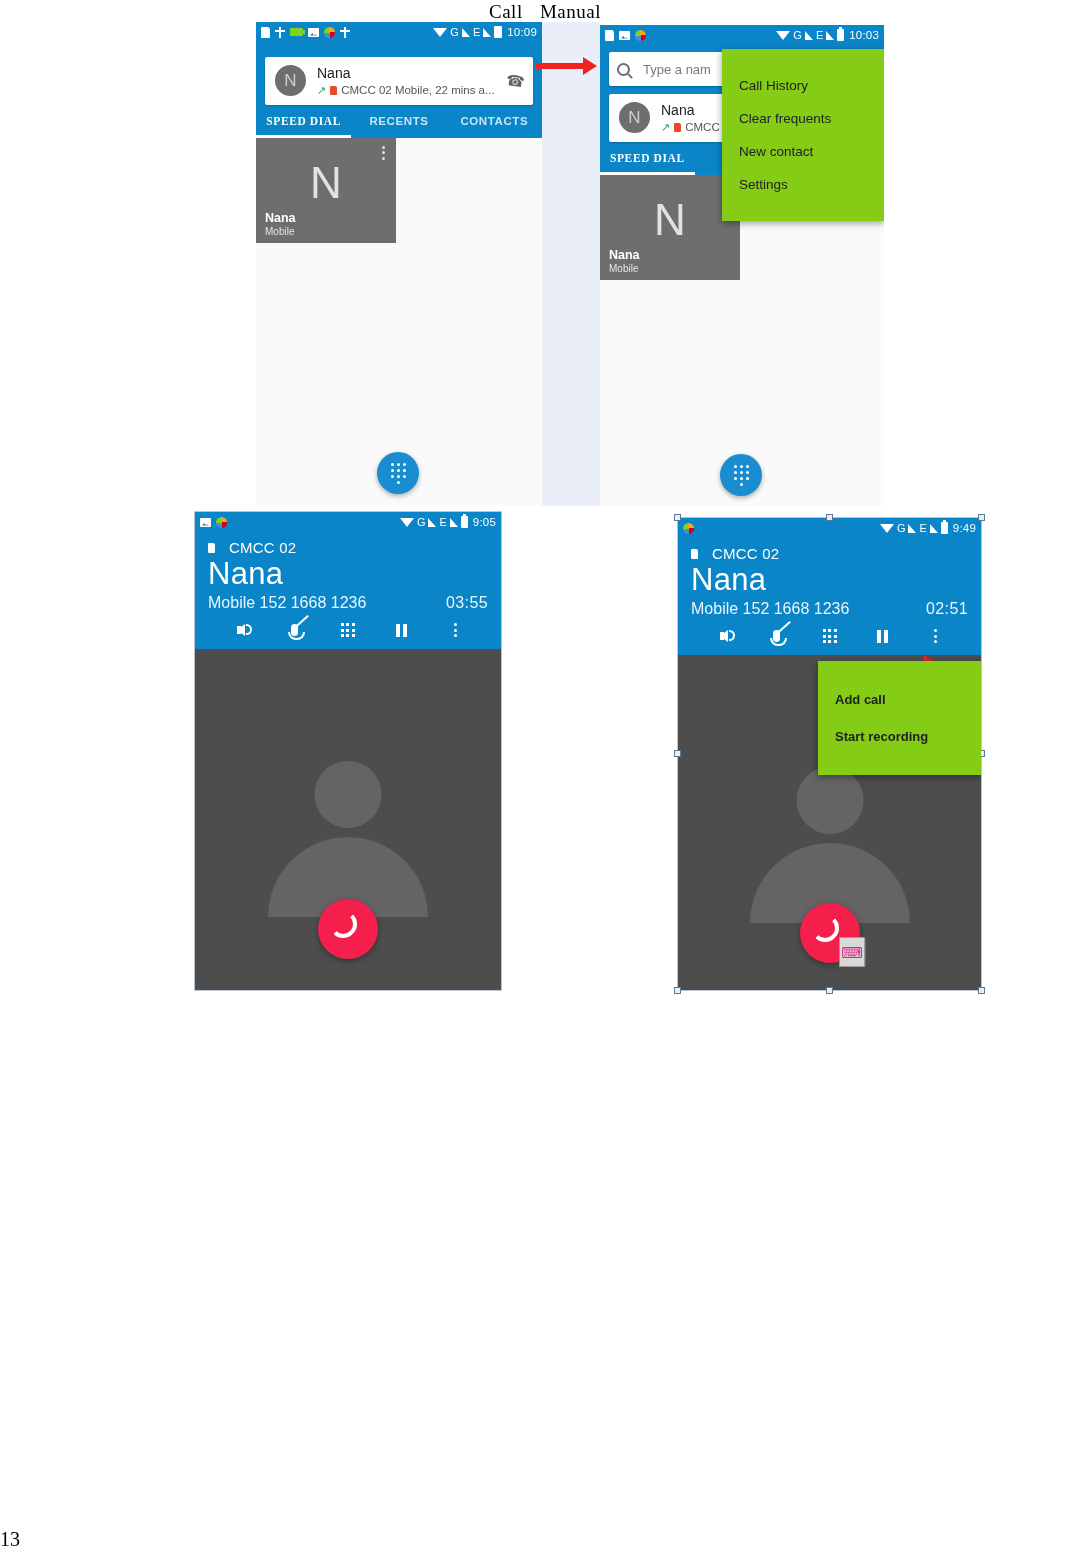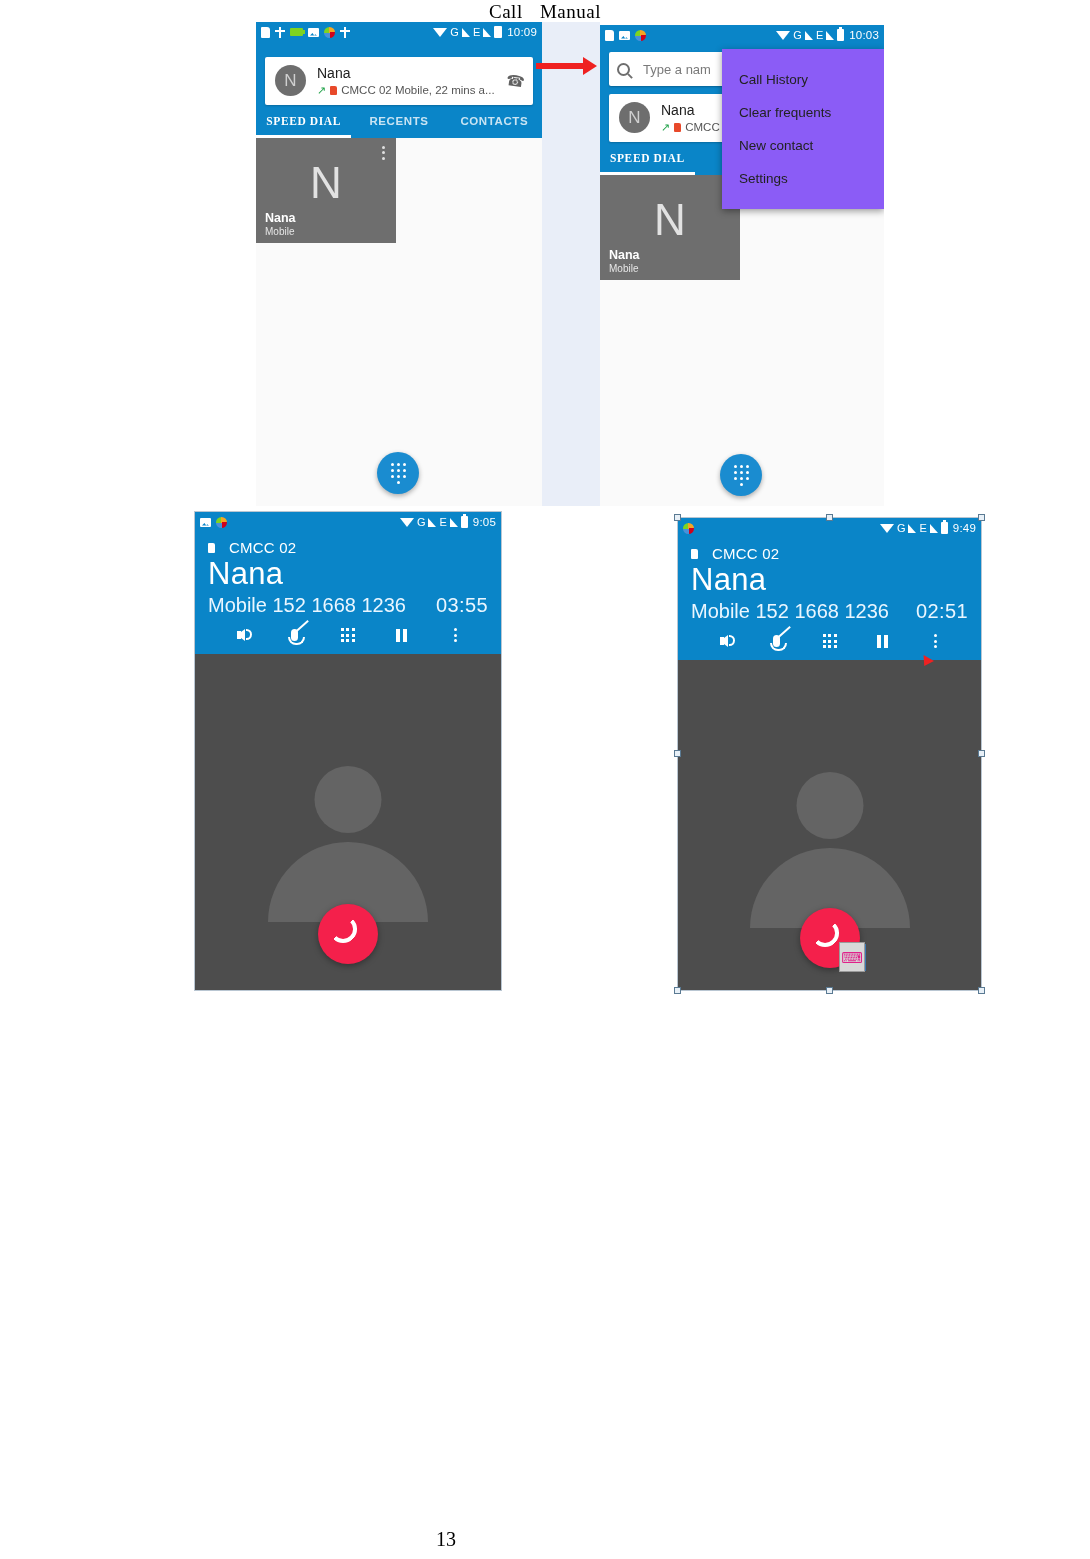--- a/index.html
+++ b/index.html
@@ -17,21 +17,20 @@
     position:absolute; top:0; left:0; width:1090px;
     text-align:center;
     font-family:"Liberation Serif", serif;
     font-size:19px; color:#000;
     letter-spacing:0.5px;
     padding-top:1px;
   }
   .doc-header span { margin:0 6px; }
   .doc-footer {
     position:absolute; top:1528px; left:0; width:892px;
-    text-align:center;
     font-family:"Liberation Serif", serif;
     font-size:20px; color:#000;
   }
 
   
   .shot { position:absolute; overflow:hidden; background:#fafafa; }
 
   
   .statusbar {
     height:20px; background:#0a85c8;
@@ -107,31 +106,31 @@
   .tile-name { position:absolute; left:9px; bottom:18px; color:#fff; font-size:12.5px; font-weight:bold; }
   .tile-sub { position:absolute; left:9px; bottom:6px; color:#e6e6e6; font-size:10px; }
 
   .fab { position:absolute; width:42px;height:42px;border-radius:50%;background:#1a8cd0;
     display:flex;align-items:center;justify-content:center;box-shadow:0 2px 5px rgba(0,0,0,.32); }
   .fab-grid { display:grid; grid-template-columns:repeat(3,3px); gap:3px; justify-content:center; }
   .fab-grid i { width:3px;height:3px;background:#fff;border-radius:50%; display:block; }
   .fab-grid i.last { grid-column:2; }
 
   
-  .popup { position:absolute; background:#8b5cf6; box-shadow:0 2px 7px rgba(0,0,0,.4);
-    padding:14px 0; z-index:20; }
+  .popup { position:absolute; background:#84cc16; box-shadow:0 2px 7px rgba(0,0,0,.4);
+    padding:20px 0; z-index:20; }
   .popup div { padding:9px 17px; font-size:13.5px; color:#222; }
   .popup.small div { padding:11px 17px; font-size:13px; font-weight:bold; color:#222; }
 
   
   .call-top { background:#0a85c8; color:#fff; padding:7px 13px 0; position:relative; }
   .call-sim { font-size:15px; display:flex; align-items:center; gap:14px; letter-spacing:.2px; }
   .call-sim .sim-ic { background:#fff; width:7px;height:10px; }
   .call-name { font-size:31px; line-height:1.1; margin-top:1px; font-weight:normal; letter-spacing:.3px; }
-  .call-row { display:flex; align-items:baseline; font-size:20px; margin-top:3px; color:#eaf6ff; }
+  .call-row { display:flex; align-items:baseline; font-size:16px; margin-top:3px; color:#eaf6ff; }
   .call-dur { margin-left:auto; letter-spacing:.4px; }
   .call-actions { display:flex; align-items:center; justify-content:space-around;
     padding:7px 6px 8px; }
   .ca { width:26px; height:22px; display:flex; align-items:center; justify-content:center; position:relative; }
   .ic-spk { width:0;height:0;border-top:6px solid transparent;border-bottom:6px solid transparent;
     border-right:8px solid #fff; position:relative; }
   .ic-spk:after{content:"";position:absolute;left:0;top:-4px;width:4px;height:8px;background:#fff;}
   .spk-wave { position:absolute; right:2px; top:5px; width:6px;height:11px;
     border-right:2px solid #fff;border-top:2px solid #fff;border-bottom:2px solid #fff;border-radius:0 8px 8px 0; }
   .ic-mute { width:7px;height:12px;background:#fff;border-radius:4px;position:relative; }
@@ -479,20 +478,24 @@
     <div class="person-body" style="top:188px;"></div>
     <div class="endcall" style="top:248px;">
       <span class="endcall-ic"></span>
     </div>
     <div class="blue-patch" style="left:164px; top:284px; width:24px; height:27px;"></div>
     <div class="broken-img" style="left:161px; top:282px;">
         <span>⌨</span>
       </div>
   </div>
 
+  <div class="popup small" style="left:140px; top:143px; width:165px;">
+    <div>Add call</div>
+    <div>Start recording</div>
+  </div>
 </div>
 
 <div class="handle" style="left:674px; top:514px;"></div>
 <div class="handle" style="left:826px; top:514px;"></div>
 <div class="handle" style="left:978px; top:514px;"></div>
 <div class="handle" style="left:674px; top:750px;"></div>
 <div class="handle" style="left:978px; top:750px;"></div>
 <div class="handle" style="left:674px; top:987px;"></div>
 <div class="handle" style="left:826px; top:987px;"></div>
 <div class="handle" style="left:978px; top:987px;"></div>

